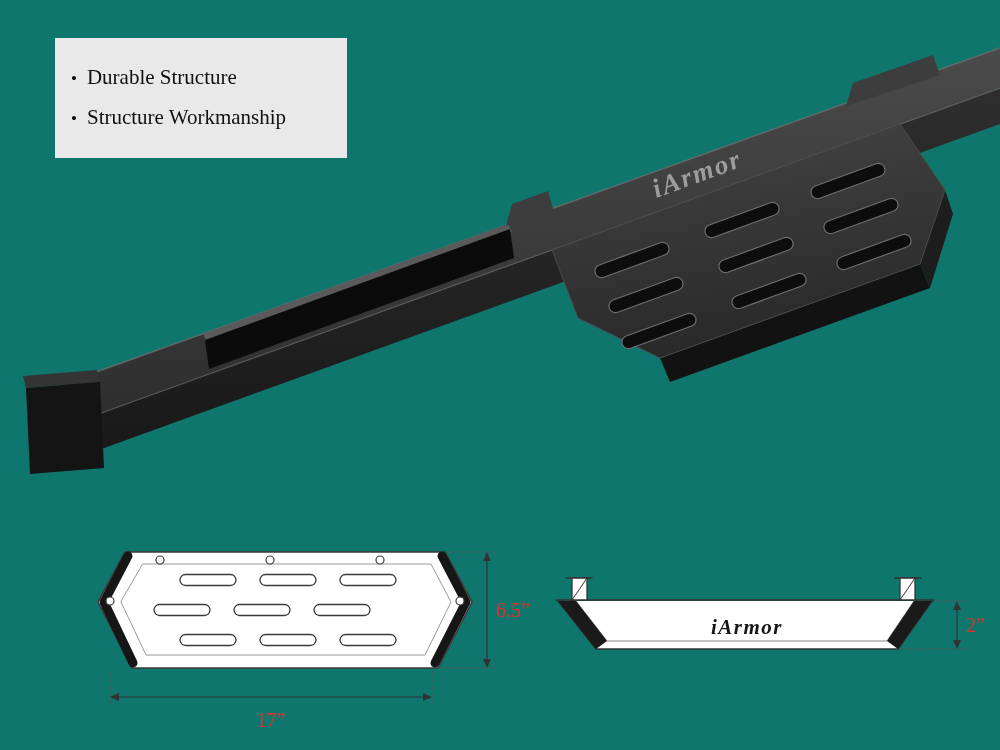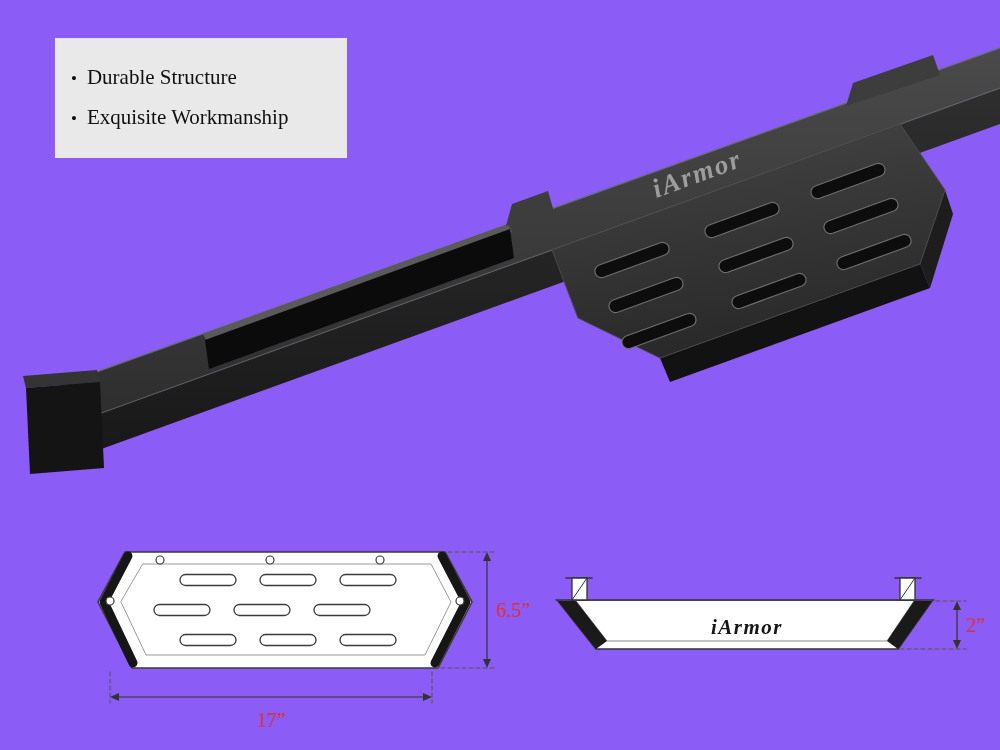--- a/index.html
+++ b/index.html
@@ -1,17 +1,17 @@
 <!DOCTYPE html>
 <html><head>
 <meta charset="utf-8">
 <style>
   html,body{margin:0;padding:0;background:#fff;}
   .stage{
-    position:relative;width:1000px;height:750px;background:#8b5cf6;
+    position:relative;width:1000px;height:750px;background:#0f766e;
     overflow:hidden;font-family:"Liberation Serif", serif;
   }
   .features{
     position:absolute;left:55px;top:38px;width:292px;
     background:#e9e9e9;padding:20px 12px 20px 16px;box-sizing:border-box;
   }
   .feature-item{
     display:flex;align-items:baseline;gap:10px;
     font-size:21px;color:#101010;line-height:39px;white-space:nowrap;
   }
@@ -33,21 +33,21 @@
 
 <div class="stage">
 
   <div class="features">
     <div class="feature-item">
       <span class="bullet"></span>
       <span>Durable Structure</span>
     </div>
     <div class="feature-item">
       <span class="bullet"></span>
-      <span>Exquisite Workmanship</span>
+      <span>Structure Workmanship</span>
     </div>
   </div>
 
   <svg class="canvas" width="1000" height="750" viewBox="0 0 1000 750">
     <defs>
       <linearGradient id="gTop" x1="0" y1="0" x2="0" y2="1">
         <stop offset="0" stop-color="#4a4a4a"></stop>
           <stop offset="1" stop-color="#2d2d2d"></stop>
       </linearGradient>
       <linearGradient id="gFront" x1="0" y1="0" x2="0" y2="1">

